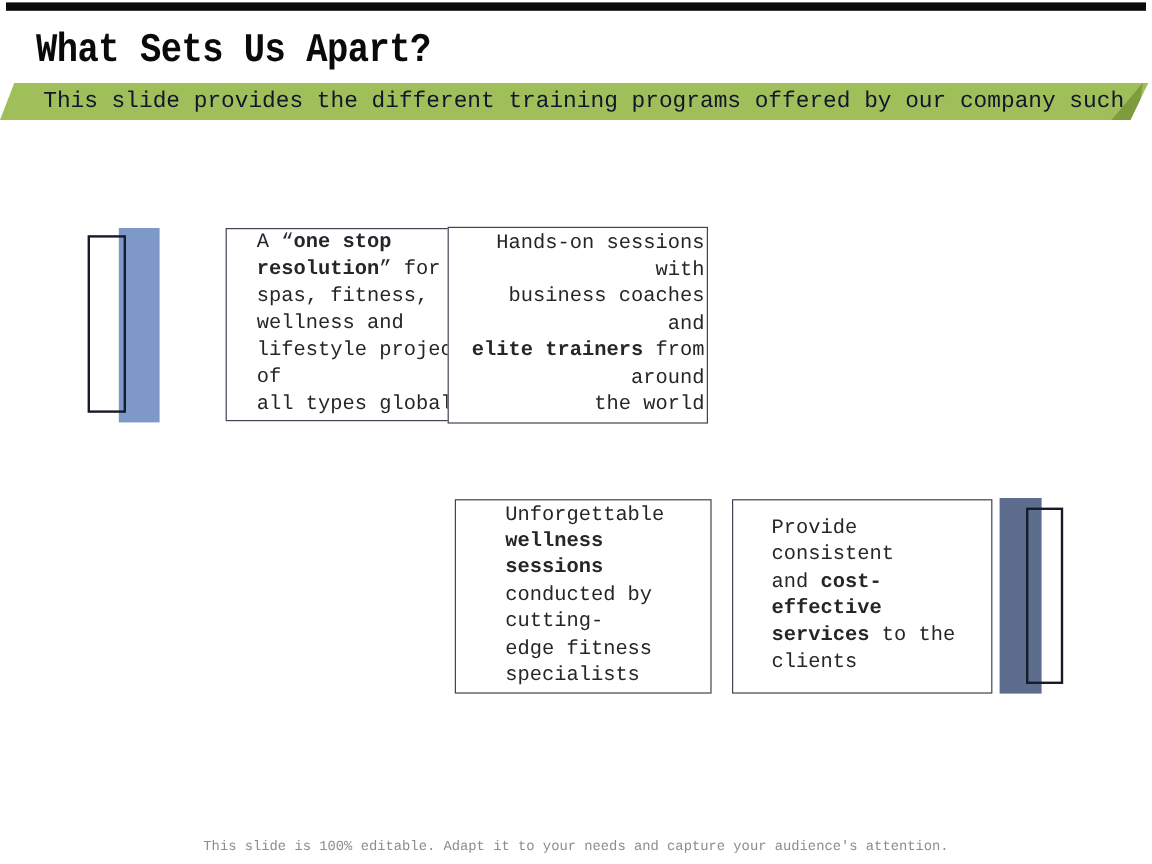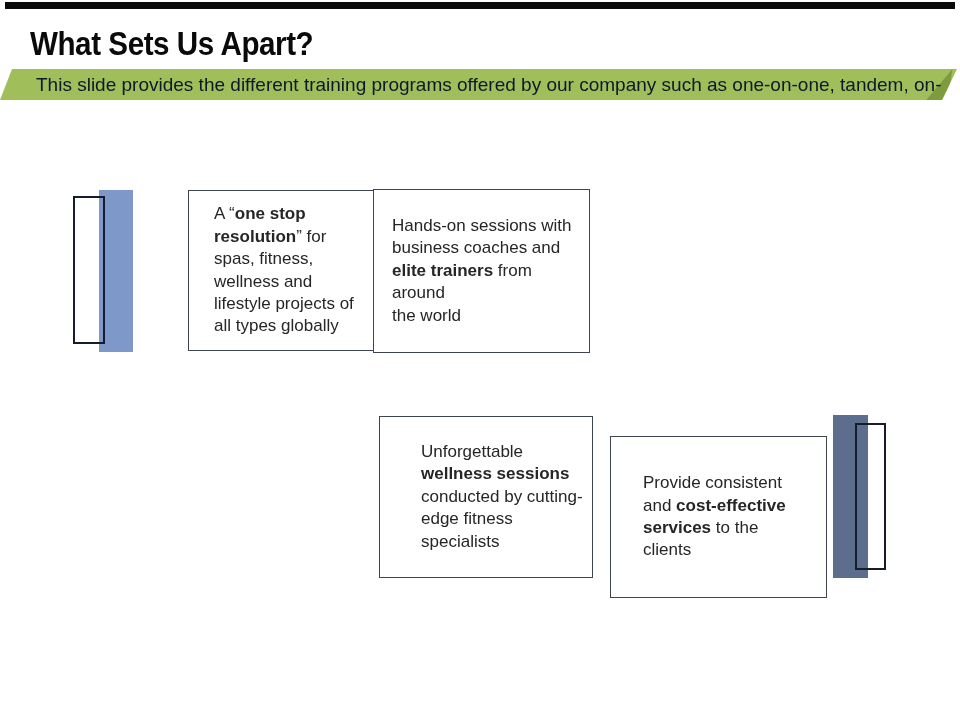--- a/index.html
+++ b/index.html
@@ -2,21 +2,21 @@
 <html><head>
 <meta charset="utf-8">
 <style>
   * { margin: 0; padding: 0; box-sizing: border-box; }
   html, body { background: #e8e8e8; }
   .slide {
     position: relative;
     width: 960px;
     height: 720px;
     background: #ffffff;
-    font-family: Liberation Sans, sans-serif;
+    font-family: Liberation Mono, monospace;
     overflow: hidden;
   }
   .top-border {
     position: absolute;
     top: 2px; left: 5px;
     width: 950px; height: 7px;
     background: #0a0a0a;
   }
   .page-title {
     position: absolute;
@@ -75,23 +75,23 @@
   .outline-right { left: 855px; top: 423px; width: 31px; height: 147px; }
   .card {
     position: absolute;
     z-index: 2;
     background: #ffffff;
     border: 1px solid #3e4450;
     display: flex;
     align-items: center;
   }
   .card-1 { left: 140px; top: 190px; width: 218px; height: 161px; margin-left: 48px; }
-  .card-2 { left: 373px; top: 189px; width: 217px; height: 164px; }
+  .card-2 { left: 373px; top: 189px; width: 217px; height: 164px; text-align: right; }
   .card-3 { left: 379px; top: 416px; width: 214px; height: 162px; padding-left: 20px; }
-  .card-4 { left: 610px; top: 416px; width: 217px; height: 162px; margin-top: 20px; }
+  .card-4 { left: 610px; top: 416px; width: 217px; height: 162px; }
   .card-text {
     font-size: 17px;
     line-height: 22.4px;
     color: #262626;
     white-space: pre-line;
     padding-right: 2px;
   }
   .card-1 .card-text { padding-left: 25px; }
   .card-2 .card-text { padding-left: 18px; }
   .card-3 .card-text { padding-left: 21px; }
@@ -150,14 +150,15 @@
   <div class="card card-4">
     <div class="card-text"><span>Provide consistent
 and </span><b>cost-effective
 services</b><span> to the
 clients</span></div>
   </div>
 
   <div class="accent-bar bar-right"></div>
   <div class="outline-rect outline-right"></div>
 
+  <div class="footer-note">This slide is 100% editable. Adapt it to your needs and capture your audience's attention.</div>
 
 </div>
 
 </body></html>

